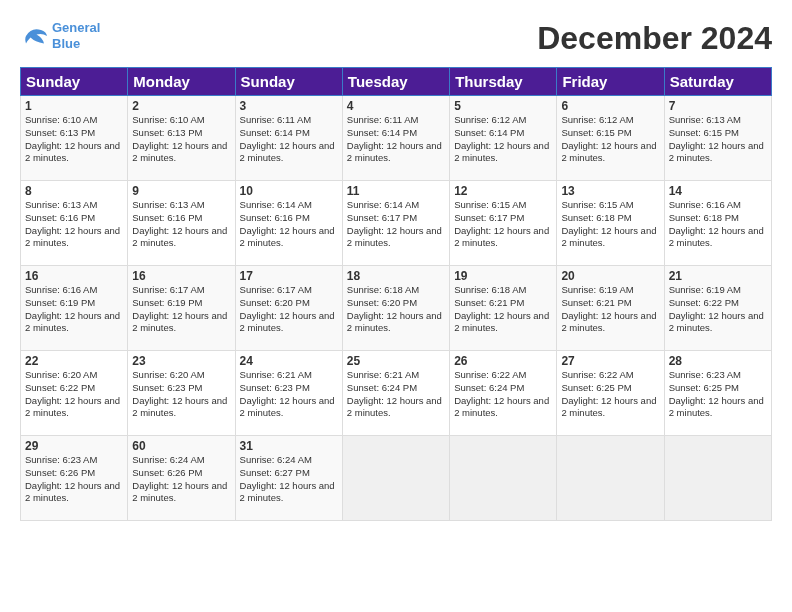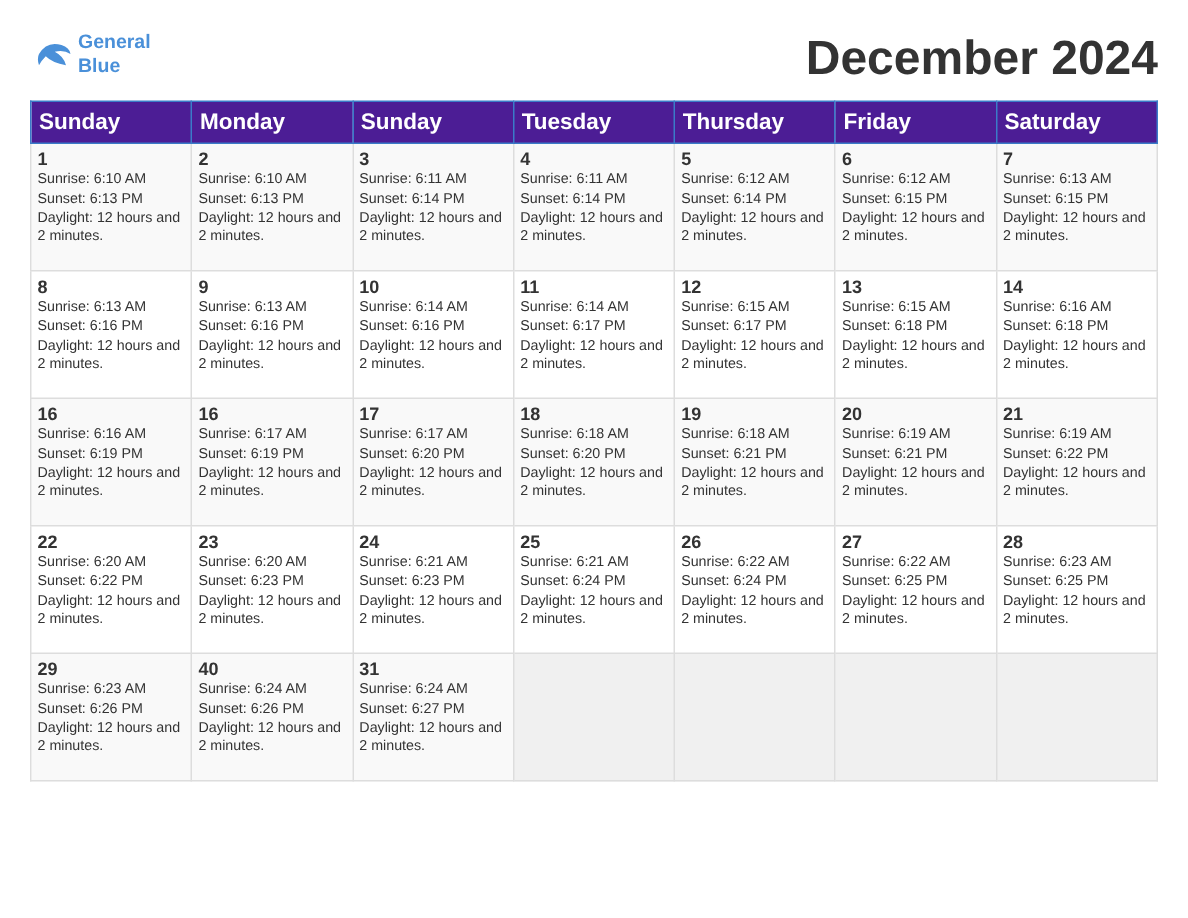--- a/index.html
+++ b/index.html
@@ -361,21 +361,21 @@
       <tr class="last-row">
         <td>
           <span class="day-number">29</span>
           <div class="day-info">
             <span>Sunrise: 6:23 AM</span><br>
             <span>Sunset: 6:26 PM</span><br>
             <span>Daylight: 12 hours and 2 minutes.</span>
           </div>
         </td>
         <td>
-          <span class="day-number">40</span>
+          <span class="day-number">60</span>
           <div class="day-info">
             <span>Sunrise: 6:24 AM</span><br>
             <span>Sunset: 6:26 PM</span><br>
             <span>Daylight: 12 hours and 2 minutes.</span>
           </div>
         </td>
         <td>
           <span class="day-number">31</span>
           <div class="day-info">
             <span>Sunrise: 6:24 AM</span><br>

